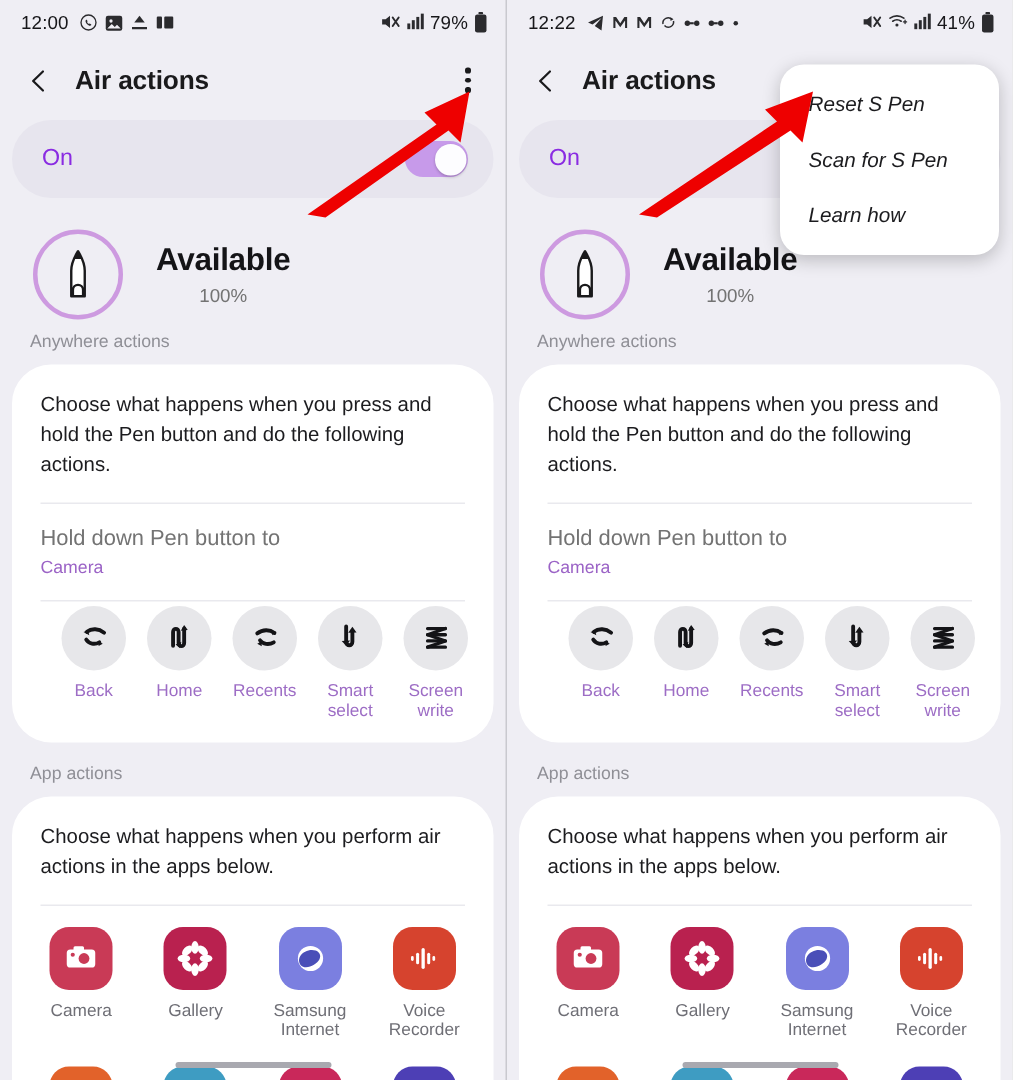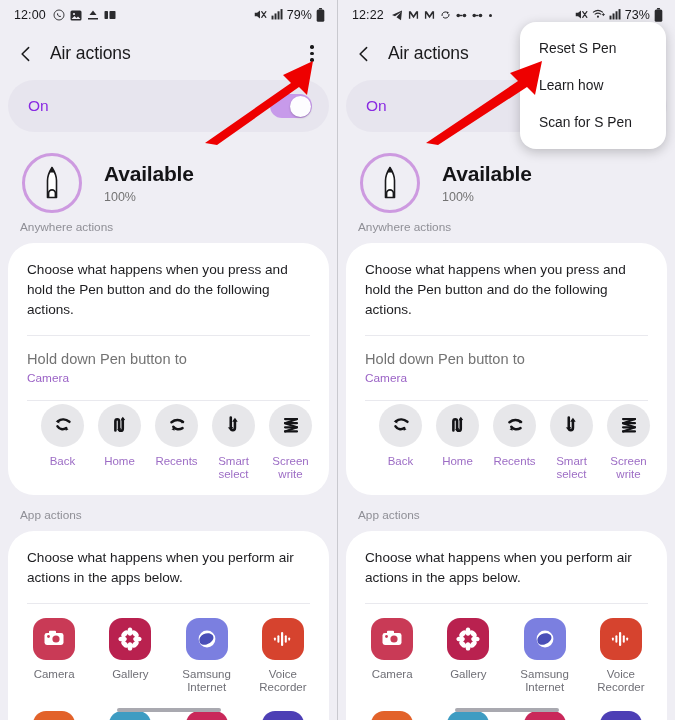--- a/index.html
+++ b/index.html
@@ -39,21 +39,21 @@
   .sb-ic { display: inline-flex; align-items: center; justify-content: center; }
 
   
   .appbar {
     height: 47px;
     display: flex; align-items: center;
     padding: 0 14px 0 17px;
   }
   .back-chevron { width: 18px; height: 18px; flex: none; }
   .app-title {
-    font-size: 17.5px; font-weight: 400; color: #1a1a1c;
+    font-size: 17.5px; font-weight: 700; color: #1a1a1c;
     margin-left: 15px; letter-spacing: -.1px;
   }
   .appbar-spacer { flex: 1; }
   .kebab { width: 22px; height: 24px; display: flex; flex-direction: column;
            align-items: center; justify-content: center; gap: 3.2px; }
   .kebab i { width: 3.4px; height: 3.4px; border-radius: 50%; background: #1a1a1c; display: block; }
 
   
   .onoff {
     height: 52px; margin: 3px 8px 0 8px;
@@ -67,21 +67,21 @@
     width: 42px; height: 24px; border-radius: 12px;
     background: #c79aea; position: relative; flex: none;
   }
   .switch .knob {
     position: absolute; top: 1.5px; right: 1.5px;
     width: 21px; height: 21px; border-radius: 50%;
     background: #fdfdff; box-shadow: 0 1px 2px rgba(0,0,0,.22);
   }
 
   
-  .penrow { display: flex; align-items: center; padding: 17px 0 0 22px; height: 84px; }
+  .penrow { display: flex; align-items: center; padding: 17px 0 0 22px; height: 84px; text-align: center; }
   .pen-circle {
     width: 60px; height: 60px; border-radius: 50%;
     border: 3.5px solid #cd9ae0; flex: none;
     display: flex; align-items: center; justify-content: center;
   }
   .pen-text { margin-left: 22px; }
   .pen-avail { font-size: 21px; font-weight: 700; color: #141417; letter-spacing: -.2px; }
   .pen-pct { font-size: 12.5px; color: #737373; margin-top: 4px; }
 
   
@@ -130,25 +130,25 @@
 
   
   .navpill {
     position: absolute; left: 50%; transform: translateX(-50%);
     bottom: 8px; width: 104px; height: 4px; border-radius: 2px;
     background: #a9a9b0;
   }
 
   
   .menu {
-    position: absolute; top: 22px; right: 9px;
+    position: absolute; top: 43px; right: 9px;
     width: 146px; background: #ffffff;
     border-radius: 16px;
     box-shadow: 0 3px 12px rgba(0,0,0,.22);
-    padding: 8px 0; z-index: 40;
+    padding: 8px 0; z-index: 40; font-style: italic;
   }
   .menu-item {
     padding: 11px 0 11px 19px;
     font-size: 13.8px; color: #1c1c1f;
   }
 
   
   .arrow-svg { position: absolute; z-index: 60; pointer-events: none; }
 </style>
 </head>
@@ -501,21 +501,21 @@
             </svg>
         </span>
         <span class="sb-ic">
           <svg width="12" height="12" viewBox="0 0 22 22">
               <rect x="1" y="14" width="3.6" height="7" fill="#2b2b2e"></rect>
               <rect x="6.5" y="10" width="3.6" height="11" fill="#2b2b2e"></rect>
               <rect x="12" y="6" width="3.6" height="15" fill="#2b2b2e"></rect>
               <rect x="17.5" y="2" width="3.6" height="19" fill="#2b2b2e"></rect>
             </svg>
         </span>
-        <span class="sb-batt">73%</span>
+        <span class="sb-batt">41%</span>
         <span class="sb-ic">
           <svg width="9" height="14" viewBox="0 0 14 22">
               <rect x="4.5" y="0" width="5" height="2.4" rx="1" fill="#2b2b2e"></rect>
               <rect x="1" y="2.5" width="12" height="19" rx="2.4" fill="#2b2b2e"></rect>
             </svg>
         </span>
       </span>
     </div>
 
     <div class="appbar">
@@ -730,22 +730,22 @@
           </span>
           <span class="app-label"></span>
         </div>
       </div>
     </div>
 
     <div class="navpill"></div>
 
     <div class="menu">
       <div class="menu-item">Reset S Pen</div>
+      <div class="menu-item">Scan for S Pen</div>
       <div class="menu-item">Learn how</div>
-      <div class="menu-item">Scan for S Pen</div>
     </div>
 
     <svg class="arrow-svg" style="left:80px;top:55px;" width="130" height="92" viewBox="0 0 130 92">
       <path d="M8 88 L100 26 L92 18 L124 6 L117 40 L109 32 L20 90 Z" fill="#ee0000"></path>
     </svg>
   </div>
 
 </div>
 
 </body></html>

